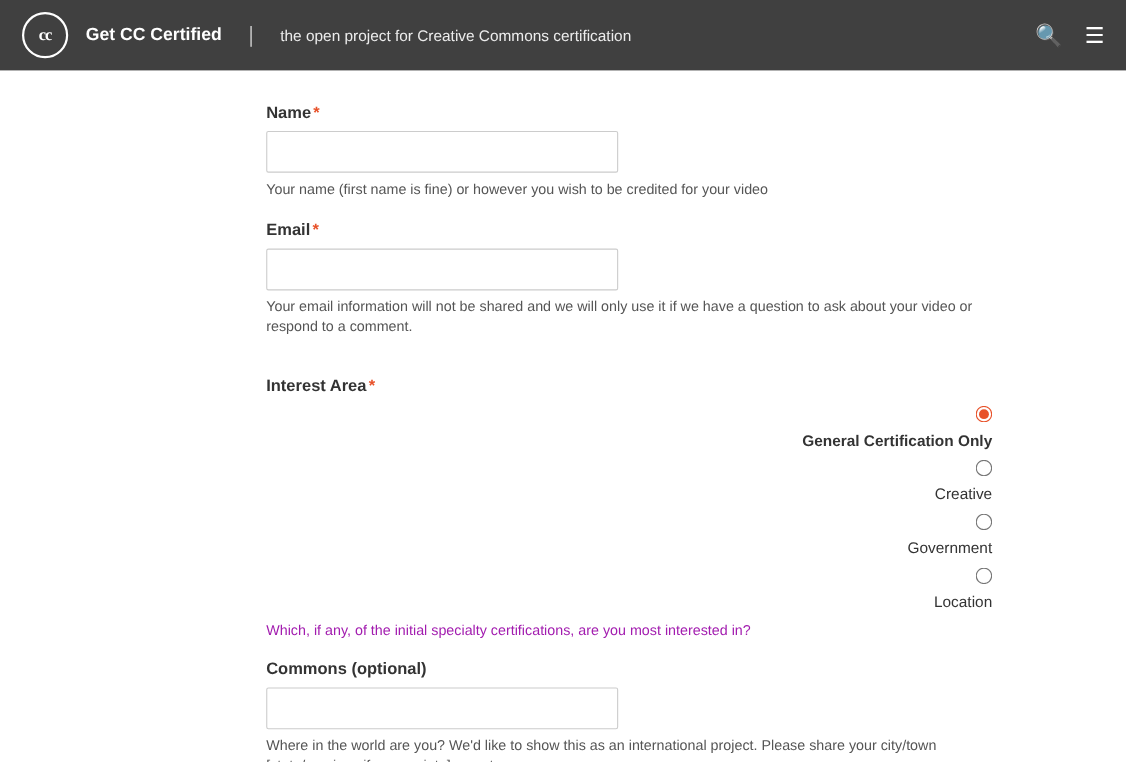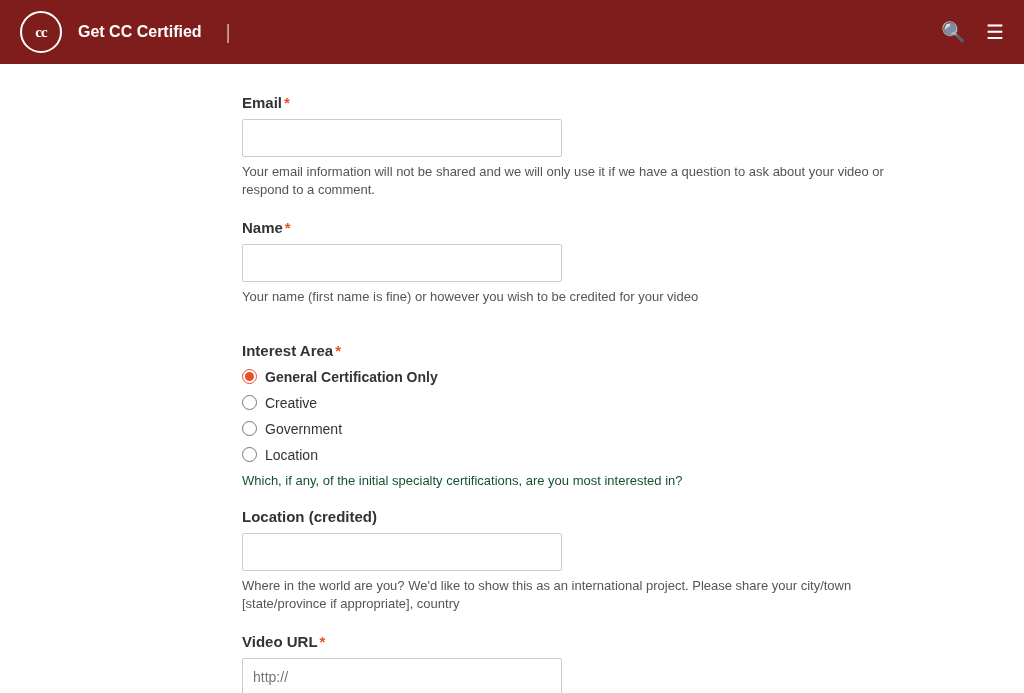--- a/index.html
+++ b/index.html
@@ -10,21 +10,21 @@
 
     body {
       font-family: Arial, Helvetica, sans-serif;
       font-size: 14px;
       color: #333;
       background: #fff;
     }
 
     
     .header {
-      background-color: #7f1d1d;
+      background-color: #404040;
       display: flex;
       align-items: center;
       justify-content: space-between;
       padding: 0 20px;
       height: 64px;
       text-align: right;
     }
 
     .header-left {
       display: flex;
@@ -124,23 +124,24 @@
       line-height: 1.4;
     }
 
     
     .radio-group {
       margin-bottom: 6px;
     }
 
     .radio-option {
       display: flex;
-      align-items: flex-start;
+      align-items: flex-end;
       margin-bottom: 10px;
       gap: 8px;
+      flex-direction: column;
     }
 
     .radio-option input[type="radio"] {
       width: 15px;
       height: 15px;
       cursor: pointer;
       accent-color: #e8522a;
     }
 
     .radio-label {
@@ -148,21 +149,21 @@
       color: #333;
       cursor: pointer;
     }
 
     .radio-label.bold {
       font-weight: bold;
     }
 
     .interest-question {
       font-size: 13px;
-      color: #14532d;
+      color: #a21caf;
       margin-bottom: 16px;
       max-width: 480px;
     }
 
     .section-title {
       font-size: 15px;
       font-weight: bold;
       color: #333;
       margin-bottom: 10px;
       margin-top: 35px;
@@ -171,46 +172,47 @@
 </head>
 <body>
 
 <header class="header">
   <div class="header-left">
     <div class="cc-logo">
       <span class="cc-logo-inner">cc</span>
     </div>
     <span class="header-title">Get CC Certified</span>
     <span class="header-divider">|</span>
+    <span class="header-subtitle">the open project for Creative Commons certification</span>
   </div>
   <div class="header-right">
     <span class="header-icon">🔍</span>
     <span class="header-icon">☰</span>
   </div>
 </header>
 
 <main class="main-content">
+
+  <div class="form-group">
+    <label class="form-label">
+      <span>Name</span><span class="required-star">*</span>
+    </label>
+    <input type="text" class="form-input" placeholder="" style="">
+    <p class="form-hint">Your name (first name is fine) or however you wish to be credited for your video</p>
+  </div>
 
   <div class="form-group">
     <label class="form-label">
       <span>Email</span><span class="required-star">*</span>
     </label>
     <input type="email" class="form-input" placeholder="" style="">
     <p class="form-hint">Your email information will not be shared and we will only use it if we have a question to ask about your video or respond to a comment.</p>
   </div>
 
   <div class="form-group">
-    <label class="form-label">
-      <span>Name</span><span class="required-star">*</span>
-    </label>
-    <input type="text" class="form-input" placeholder="" style="">
-    <p class="form-hint">Your name (first name is fine) or however you wish to be credited for your video</p>
-  </div>
-
-  <div class="form-group">
     <div class="section-title">
       <span>Interest Area</span><span class="required-star">*</span>
     </div>
     <div class="radio-group">
       <div class="radio-option">
         <input type="radio" name="interest" value="general" checked="" id="radio-general" style="">
         <label for="radio-general" class="radio-label bold">General Certification Only</label>
       </div>
       <div class="radio-option">
         <input type="radio" name="interest" value="education" id="radio-education" style="">
@@ -222,21 +224,21 @@
       </div>
       <div class="radio-option">
         <input type="radio" name="interest" value="library" id="radio-library" style="">
         <label for="radio-library" class="radio-label">Location</label>
       </div>
     </div>
     <p class="interest-question">Which, if any, of the initial specialty certifications, are you most interested in?</p>
   </div>
 
   <div class="form-group">
-    <label class="form-label">Location (credited)</label>
+    <label class="form-label">Commons (optional)</label>
     <input type="text" class="form-input" placeholder="" style="">
     <p class="form-hint">Where in the world are you? We'd like to show this as an international project. Please share your city/town [state/province if appropriate], country</p>
   </div>
 
   <div class="form-group">
     <label class="form-label">
       <span>Video URL</span><span class="required-star">*</span>
     </label>
     <input type="url" class="form-input" placeholder="http://" style="">
   </div>

